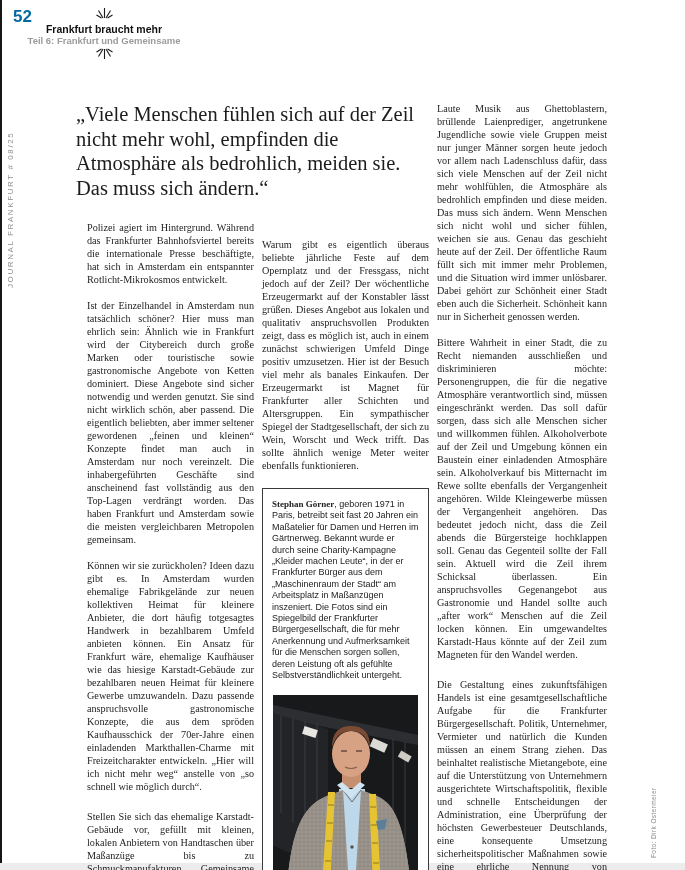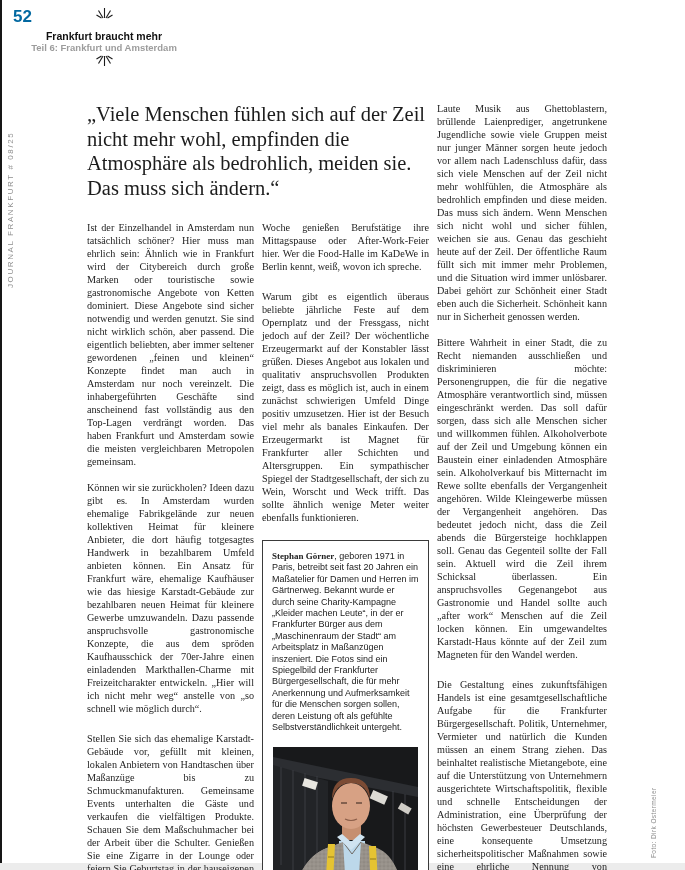--- a/index.html
+++ b/index.html
@@ -25,33 +25,33 @@
     position:absolute; left:650px; top:748px; height:110px;
     writing-mode:vertical-rl; transform:rotate(180deg);
     font-family:"Liberation Sans", sans-serif; font-size:6.5px; letter-spacing:0.4px; color:#8a8a8a;
     white-space:nowrap;
   }
 
   .header{ position:absolute; left:25px; top:6px; width:158px; text-align:center; }
   .sparkle{ display:block; margin:0 auto; }
   .kicker{
     font-family:"Liberation Sans", sans-serif; font-weight:bold; font-size:10.5px; color:#111;
-    margin-top:11px;
+    margin-top:4px;
   }
   .title{
     font-family:"Liberation Serif", serif; font-size:21px; font-weight:normal;
     letter-spacing:0.5px; color:#111; line-height:24px;
   }
   .subtitle{
     font-family:"Liberation Sans", sans-serif; font-weight:bold; font-size:9.5px; color:#9c9c9c;
     margin-bottom:2px;
   }
 
   .pull-quote{
-    position:absolute; left:87px; top:102px; width:348px;
+    position:absolute; left:76px; top:102px; width:348px;
     font-size:20.5px; line-height:24.5px; color:#1c1c1c;
   }
 
   .col{
     position:absolute; width:167px;
     font-size:10.2px; line-height:13px; text-align:justify;
     hyphens:auto; -webkit-hyphens:auto; color:#1d1d1d;
   }
   .col p{ margin-bottom:13px; }
   .col p:last-child{ margin-bottom:0;margin-top:17px; }
@@ -81,43 +81,43 @@
   <svg class="sparkle" width="17" height="13" viewBox="0 0 17 13">
     <g stroke="#1a1a1a" stroke-width="1.1" fill="none">
       <line x1="8.5" y1="12" x2="8.5" y2="2"></line>
       <line x1="7" y1="12" x2="2.5" y2="4.5"></line>
       <line x1="10" y1="12" x2="14.5" y2="4.5"></line>
       <line x1="5.5" y1="12" x2="0.5" y2="9"></line>
       <line x1="11.5" y1="12" x2="16.5" y2="9"></line>
     </g>
   </svg>
   <div class="kicker">Frankfurt braucht mehr</div>
-  <div class="subtitle">Teil 6: Frankfurt und Amsterdam</div>
+  <div class="subtitle">Teil 6: Frankfurt und Gemeinsame</div>
   <svg class="sparkle" width="17" height="13" viewBox="0 0 17 13">
     <g stroke="#1a1a1a" stroke-width="1.1" fill="none">
       <line x1="8.5" y1="1" x2="8.5" y2="11"></line>
       <line x1="7" y1="1" x2="2.5" y2="8.5"></line>
       <line x1="10" y1="1" x2="14.5" y2="8.5"></line>
       <line x1="5.5" y1="1" x2="0.5" y2="4"></line>
       <line x1="11.5" y1="1" x2="16.5" y2="4"></line>
     </g>
   </svg>
 </div>
 
 <div class="pull-quote">„Viele Menschen fühlen sich auf der Zeil nicht mehr wohl, empfinden die Atmosphäre als bedrohlich, meiden sie. Das muss sich ändern.“</div>
 
 <div class="col col1">
+    <p>Polizei agiert im Hintergrund. Während das Frankfurter Bahnhofsviertel bereits die internationale Presse beschäftigte, hat sich in Amsterdam ein entspannter Rotlicht-Mikrokosmos entwickelt.</p>
     <p>Ist der Einzelhandel in Amsterdam nun tatsächlich schöner? Hier muss man ehrlich sein: Ähnlich wie in Frankfurt wird der Citybereich durch große Marken oder touristische sowie gastronomische Angebote von Ketten dominiert. Diese Angebote sind sicher notwendig und werden genutzt. Sie sind nicht wirklich schön, aber passend. Die eigentlich beliebten, aber immer seltener gewordenen „feinen und kleinen“ Konzepte findet man auch in Amsterdam nur noch vereinzelt. Die inhabergeführten Geschäfte sind anscheinend fast vollständig aus den Top-Lagen verdrängt worden. Das haben Frankfurt und Amsterdam sowie die meisten vergleichbaren Metropolen gemeinsam.</p>
     <p>Können wir sie zurückholen? Ideen dazu gibt es. In Amsterdam wurden ehemalige Fabrikgelände zur neuen kollektiven Heimat für kleinere Anbieter, die dort häufig totgesagtes Handwerk in bezahlbarem Umfeld anbieten können. Ein Ansatz für Frankfurt wäre, ehemalige Kaufhäuser wie das hiesige Karstadt-Gebäude zur bezahlbaren neuen Heimat für kleinere Gewerbe umzuwandeln. Dazu passende anspruchsvolle gastronomische Konzepte, die aus dem spröden Kaufhausschick der 70er-Jahre einen einladenden Markthallen-Charme mit Freizeitcharakter entwickeln. „Hier will ich nicht mehr weg“ anstelle von „so schnell wie möglich durch“.</p>
     <p>Stellen Sie sich das ehemalige Karstadt-Gebäude vor, gefüllt mit kleinen, lokalen Anbietern von Handtaschen über Maßanzüge bis zu Schmuckmanufakturen. Gemeinsame Events unterhalten die Gäste und verkaufen die vielfältigen Produkte. Schauen Sie dem Maßschuhmacher bei der Arbeit über die Schulter. Genießen Sie eine Zigarre in der Lounge oder feiern Sie Geburtstag in der hauseigenen Brauerei. Im obersten Stock eine Food-Halle, die zum Verweilen einlädt. An Samstagen beginnt hier der Start ins Wochenende. Unter der</p>
   </div>
 
 <div class="col col2">
   <div>
-      <p>Woche genießen Berufstätige ihre Mittagspause oder After-Work-Feier hier. Wer die Food-Halle im KaDeWe in Berlin kennt, weiß, wovon ich spreche.</p>
       <p>Warum gibt es eigentlich überaus beliebte jährliche Feste auf dem Opernplatz und der Fressgass, nicht jedoch auf der Zeil? Der wöchentliche Erzeugermarkt auf der Konstabler lässt grüßen. Dieses Angebot aus lokalen und qualitativ anspruchsvollen Produkten zeigt, dass es möglich ist, auch in einem zunächst schwierigen Umfeld Dinge positiv umzusetzen. Hier ist der Besuch viel mehr als banales Einkaufen. Der Erzeugermarkt ist Magnet für Frankfurter aller Schichten und Altersgruppen. Ein sympathischer Spiegel der Stadtgesellschaft, der sich zu Wein, Worscht und Weck trifft. Das sollte ähnlich wenige Meter weiter ebenfalls funktionieren.</p>
     </div>
   <div class="bio-box">
     <p><b>Stephan Görner</b><span>, geboren 1971 in Paris, betreibt seit fast 20 Jahren ein Maßatelier für Damen und Herren im Gärtnerweg. Bekannt wurde er durch seine Charity-Kampagne „Kleider machen Leute“, in der er Frankfurter Bürger aus dem „Maschinenraum der Stadt“ am Arbeitsplatz in Maßanzügen inszeniert. Die Fotos sind ein Spiegelbild der Frankfurter Bürgergesellschaft, die für mehr Anerkennung und Aufmerksamkeit für die Menschen sorgen sollen, deren Leistung oft als gefühlte Selbstverständlichkeit untergeht.</span></p>
     <svg class="bio-photo" viewBox="0 0 145 192" preserveAspectRatio="none">
       <defs>
         <pattern id="tweed" width="4" height="4" patternUnits="userSpaceOnUse">
           <rect width="4" height="4" fill="#97918a"></rect>
           <circle cx="1" cy="1" r="0.6" fill="#aba59d"></circle>
           <circle cx="3" cy="3" r="0.6" fill="#7d7770"></circle>

